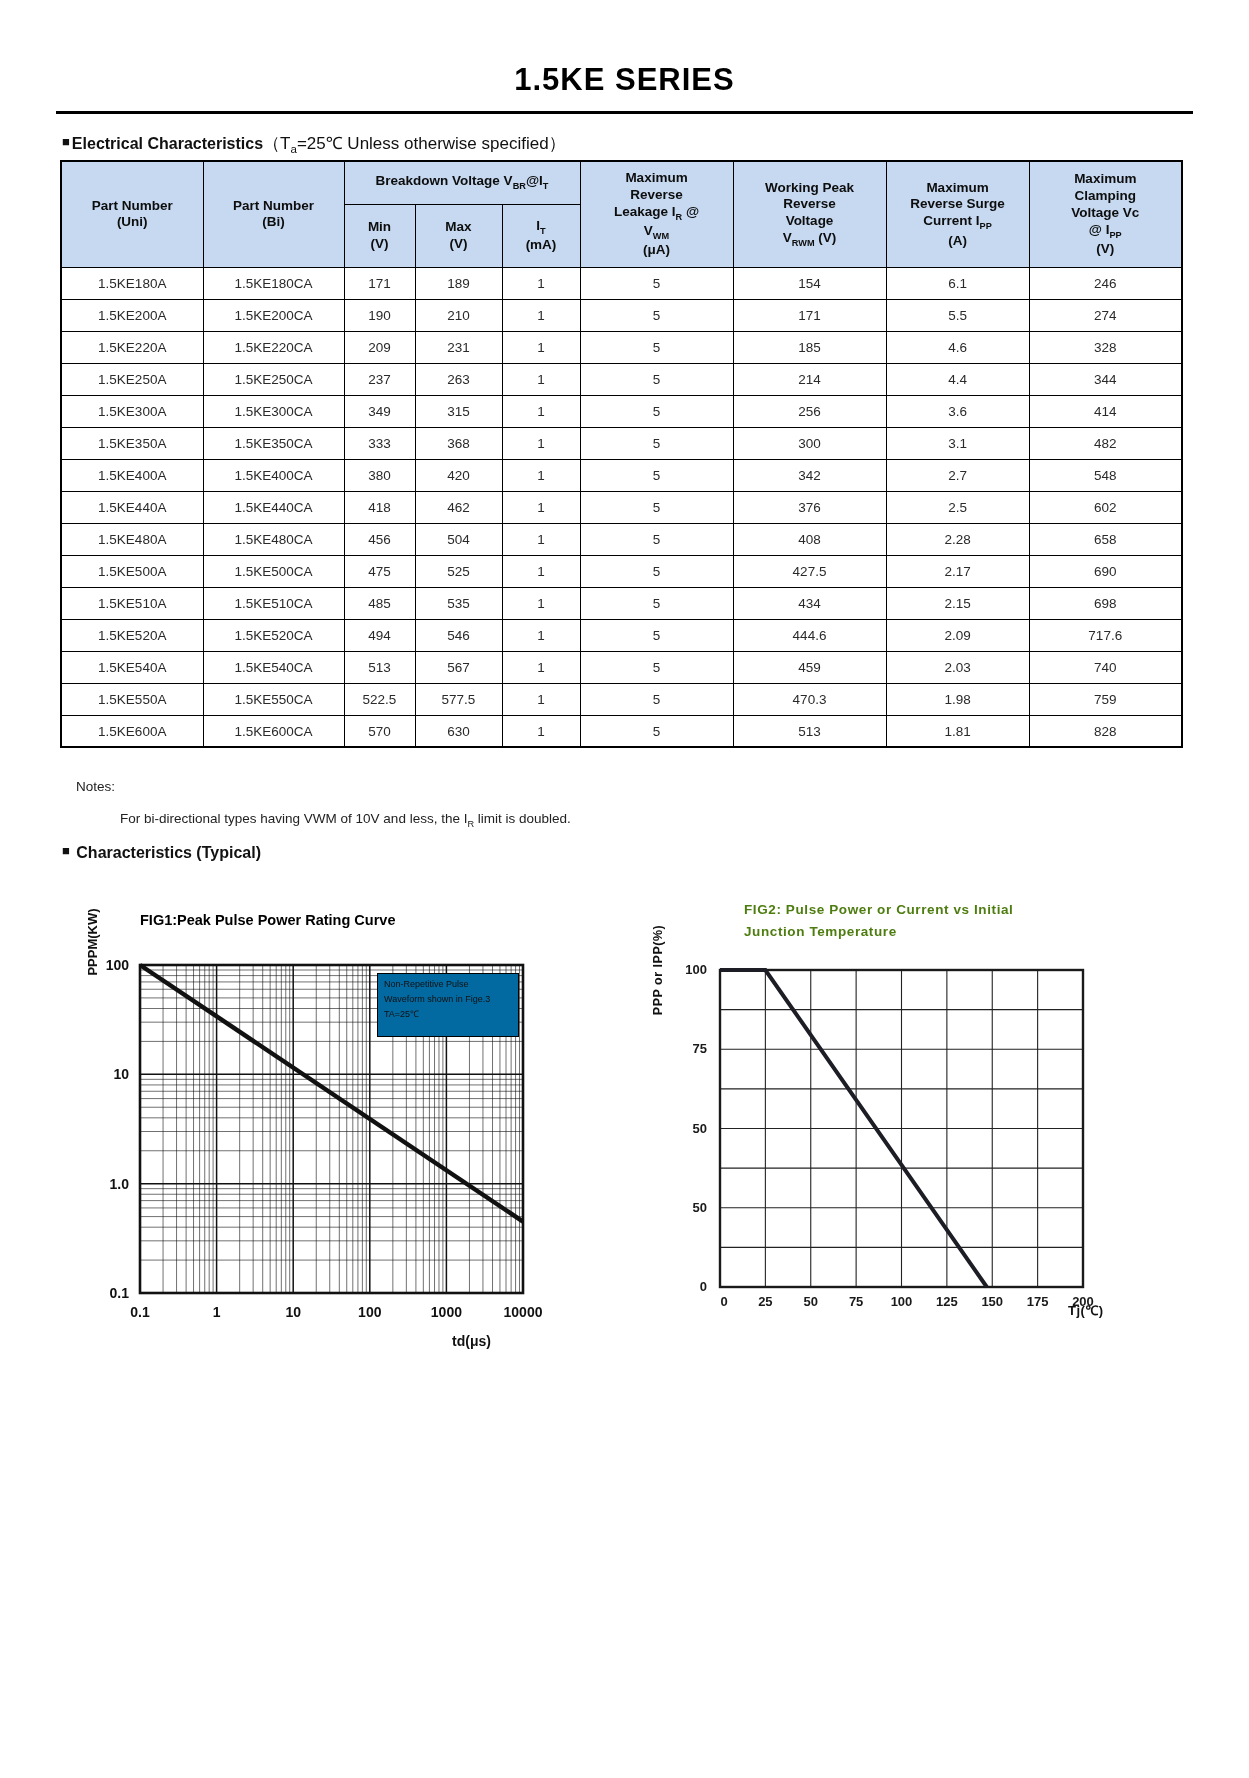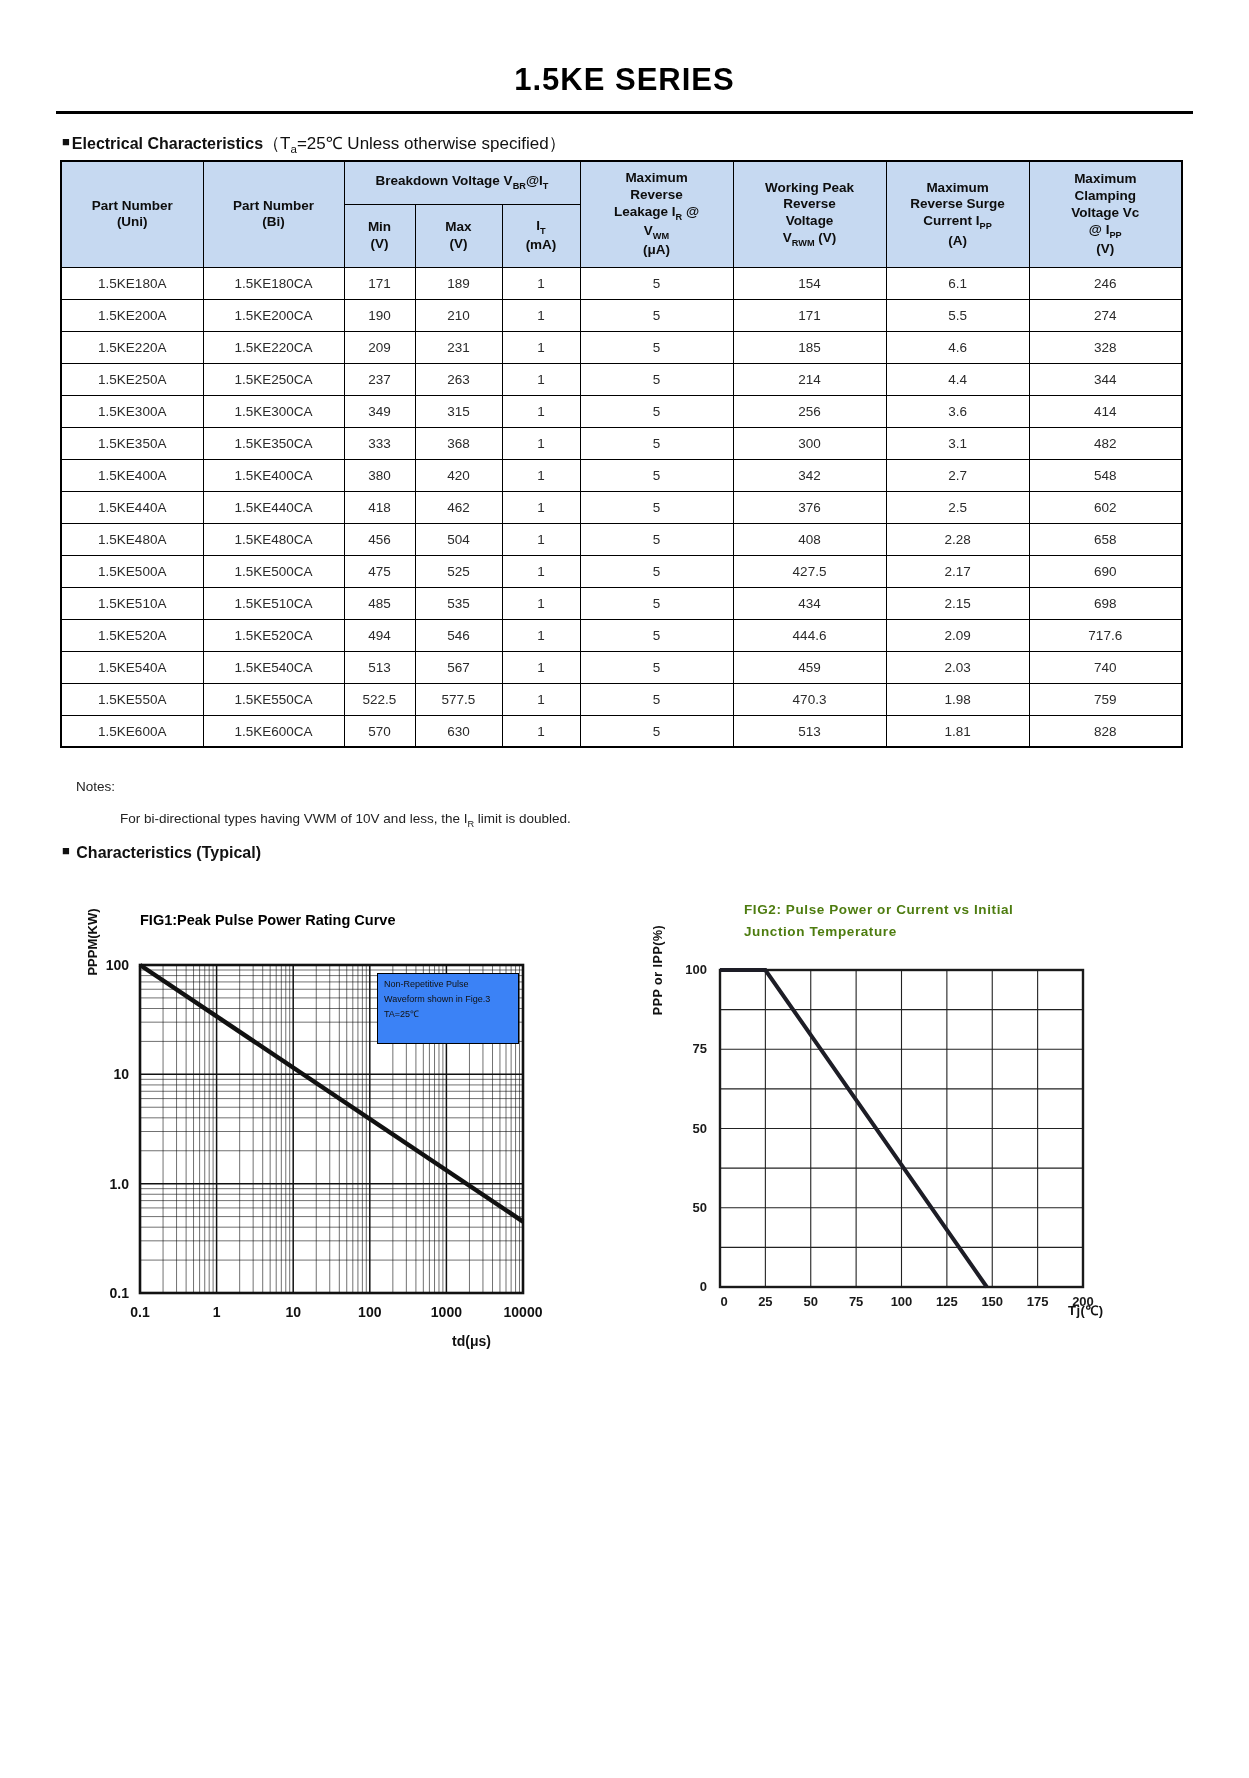--- a/index.html
+++ b/index.html
@@ -32,22 +32,22 @@
   .fig-title2{position:absolute;left:744px;top:899px;font-size:13.5px;font-weight:bold;
               letter-spacing:.6px;line-height:1.6;color:#4d7c0f}
   .ylabel1{position:absolute;left:92px;top:942px;transform:translate(-50%,-50%) rotate(-90deg);
            font-size:13px;font-weight:bold;white-space:nowrap}
   .ylabel2{position:absolute;left:658px;top:970px;transform:translate(-50%,-50%) rotate(-90deg);
            font-size:12.5px;font-weight:bold;letter-spacing:.5px;white-space:nowrap}
   .xlabel1{position:absolute;left:452px;top:1333px;font-size:14px;font-weight:bold}
   .xlabel2{position:absolute;left:1068px;top:1301px;font-size:13px;font-weight:bold;letter-spacing:.5px}
   .fig-svg1{position:absolute;left:75px;top:955px}
   .fig-svg2{position:absolute;left:655px;top:960px}
-  .anno{position:absolute;left:377px;top:973px;width:142px;background:#3b82f6;
-        border:1.3px solid #000;padding:3px 3px 21px 6px;font-size:9px;line-height:1.65;color:#111}
+  .anno{position:absolute;left:377px;top:973px;width:142px;background:#0369a1;
+        border:1.3px solid #000;padding:3px 3px 14px 6px;font-size:9px;line-height:1.65;color:#111}
   .anno div{white-space:nowrap}
   svg text.tick{font-size:14px;font-weight:bold;fill:#111;font-family:"Liberation Sans",sans-serif}
   svg text.tick2{font-size:13px;font-weight:bold;fill:#1a1a1a;font-family:"Liberation Sans",sans-serif}
 
   .pageno{position:absolute;top:1646px;left:0;width:100%;text-align:center;font-size:17px;color:#3b82f6}
   .rule-bottom{position:absolute;top:1684px;left:56px;right:56px;height:3px;background:#000}
 </style>
 </head>
 <body>
 

